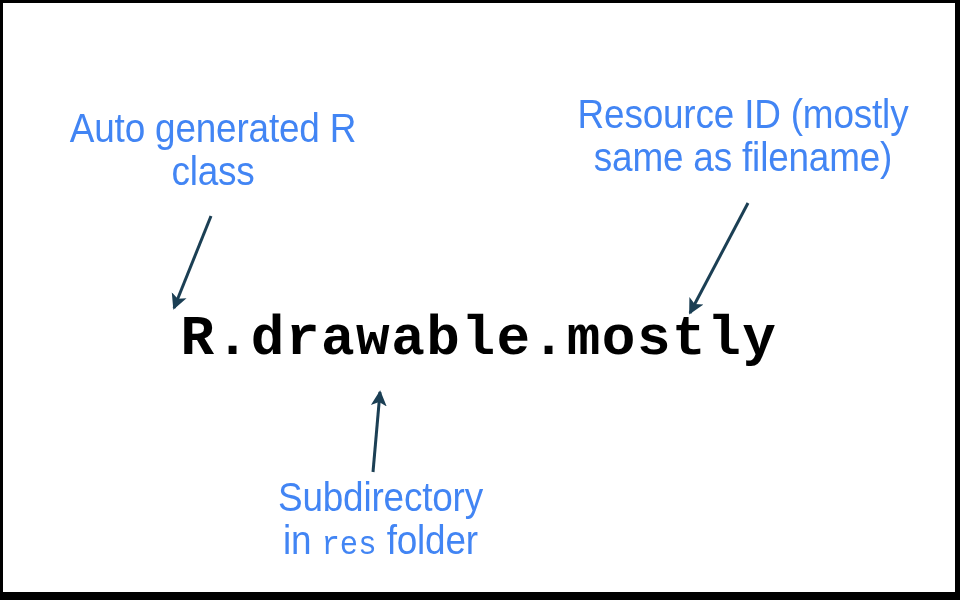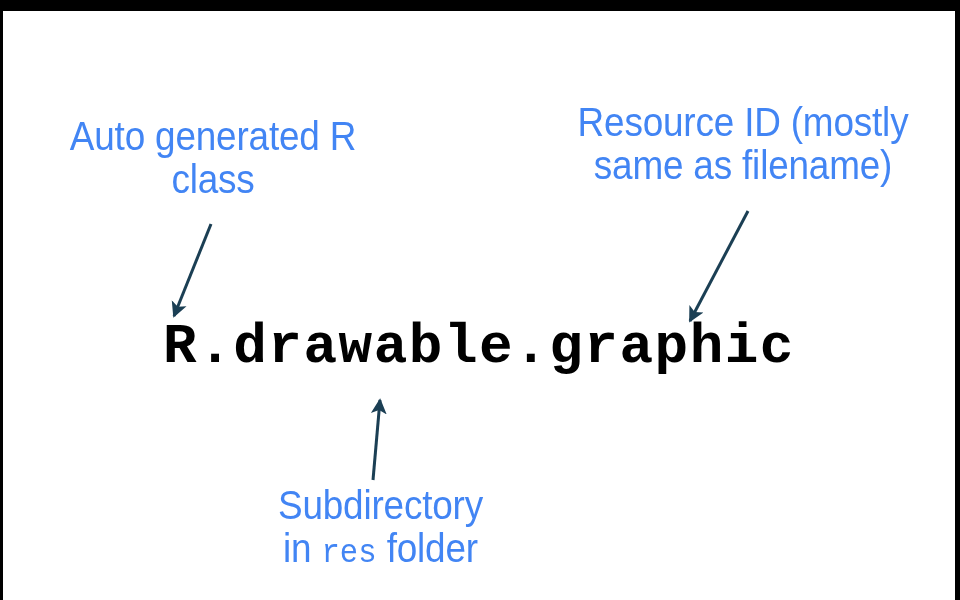--- a/index.html
+++ b/index.html
@@ -18,21 +18,21 @@
   #slide-frame {
     position: relative;
     width: 960px;
     height: 600px;
     background: #000000;
     box-sizing: border-box;
   }
   #canvas {
     position: absolute;
     left: 3px;
-    top: 11px;
+    top: 3px;
     width: 952px;
     height: 589px;
     background: #ffffff;
     overflow: hidden;
   }
 
   
   .callout {
     position: absolute;
     color: #4285f4;
@@ -105,21 +105,21 @@
 
 <div id="slide-frame">
   <div id="canvas">
 
     <div class="callout" id="callout-r-class">Auto generated R
 class</div>
 
     <div class="callout" id="callout-resource-id">Resource ID (mostly
 same as filename)</div>
 
-    <div id="code-string">R.drawable.graphic</div>
+    <div id="code-string">R.drawable.mostly</div>
 
     <div class="callout" id="callout-subdirectory"><span>Subdirectory
 in </span><span class="mono-inline">res</span><span> folder</span></div>
 
     <svg id="arrow-layer" viewBox="0 0 952 589">
       <defs>
         <marker id="head-dl" markerWidth="6" markerHeight="6" refX="4.6" refY="3" orient="auto" markerUnits="strokeWidth">
           <path d="M0,0.35 L5.2,3 L0,5.65 L1.25,3 Z" fill="#1b3f54"></path>
         </marker>
         <marker id="head-up" markerWidth="6" markerHeight="6" refX="4.6" refY="3" orient="auto" markerUnits="strokeWidth">

